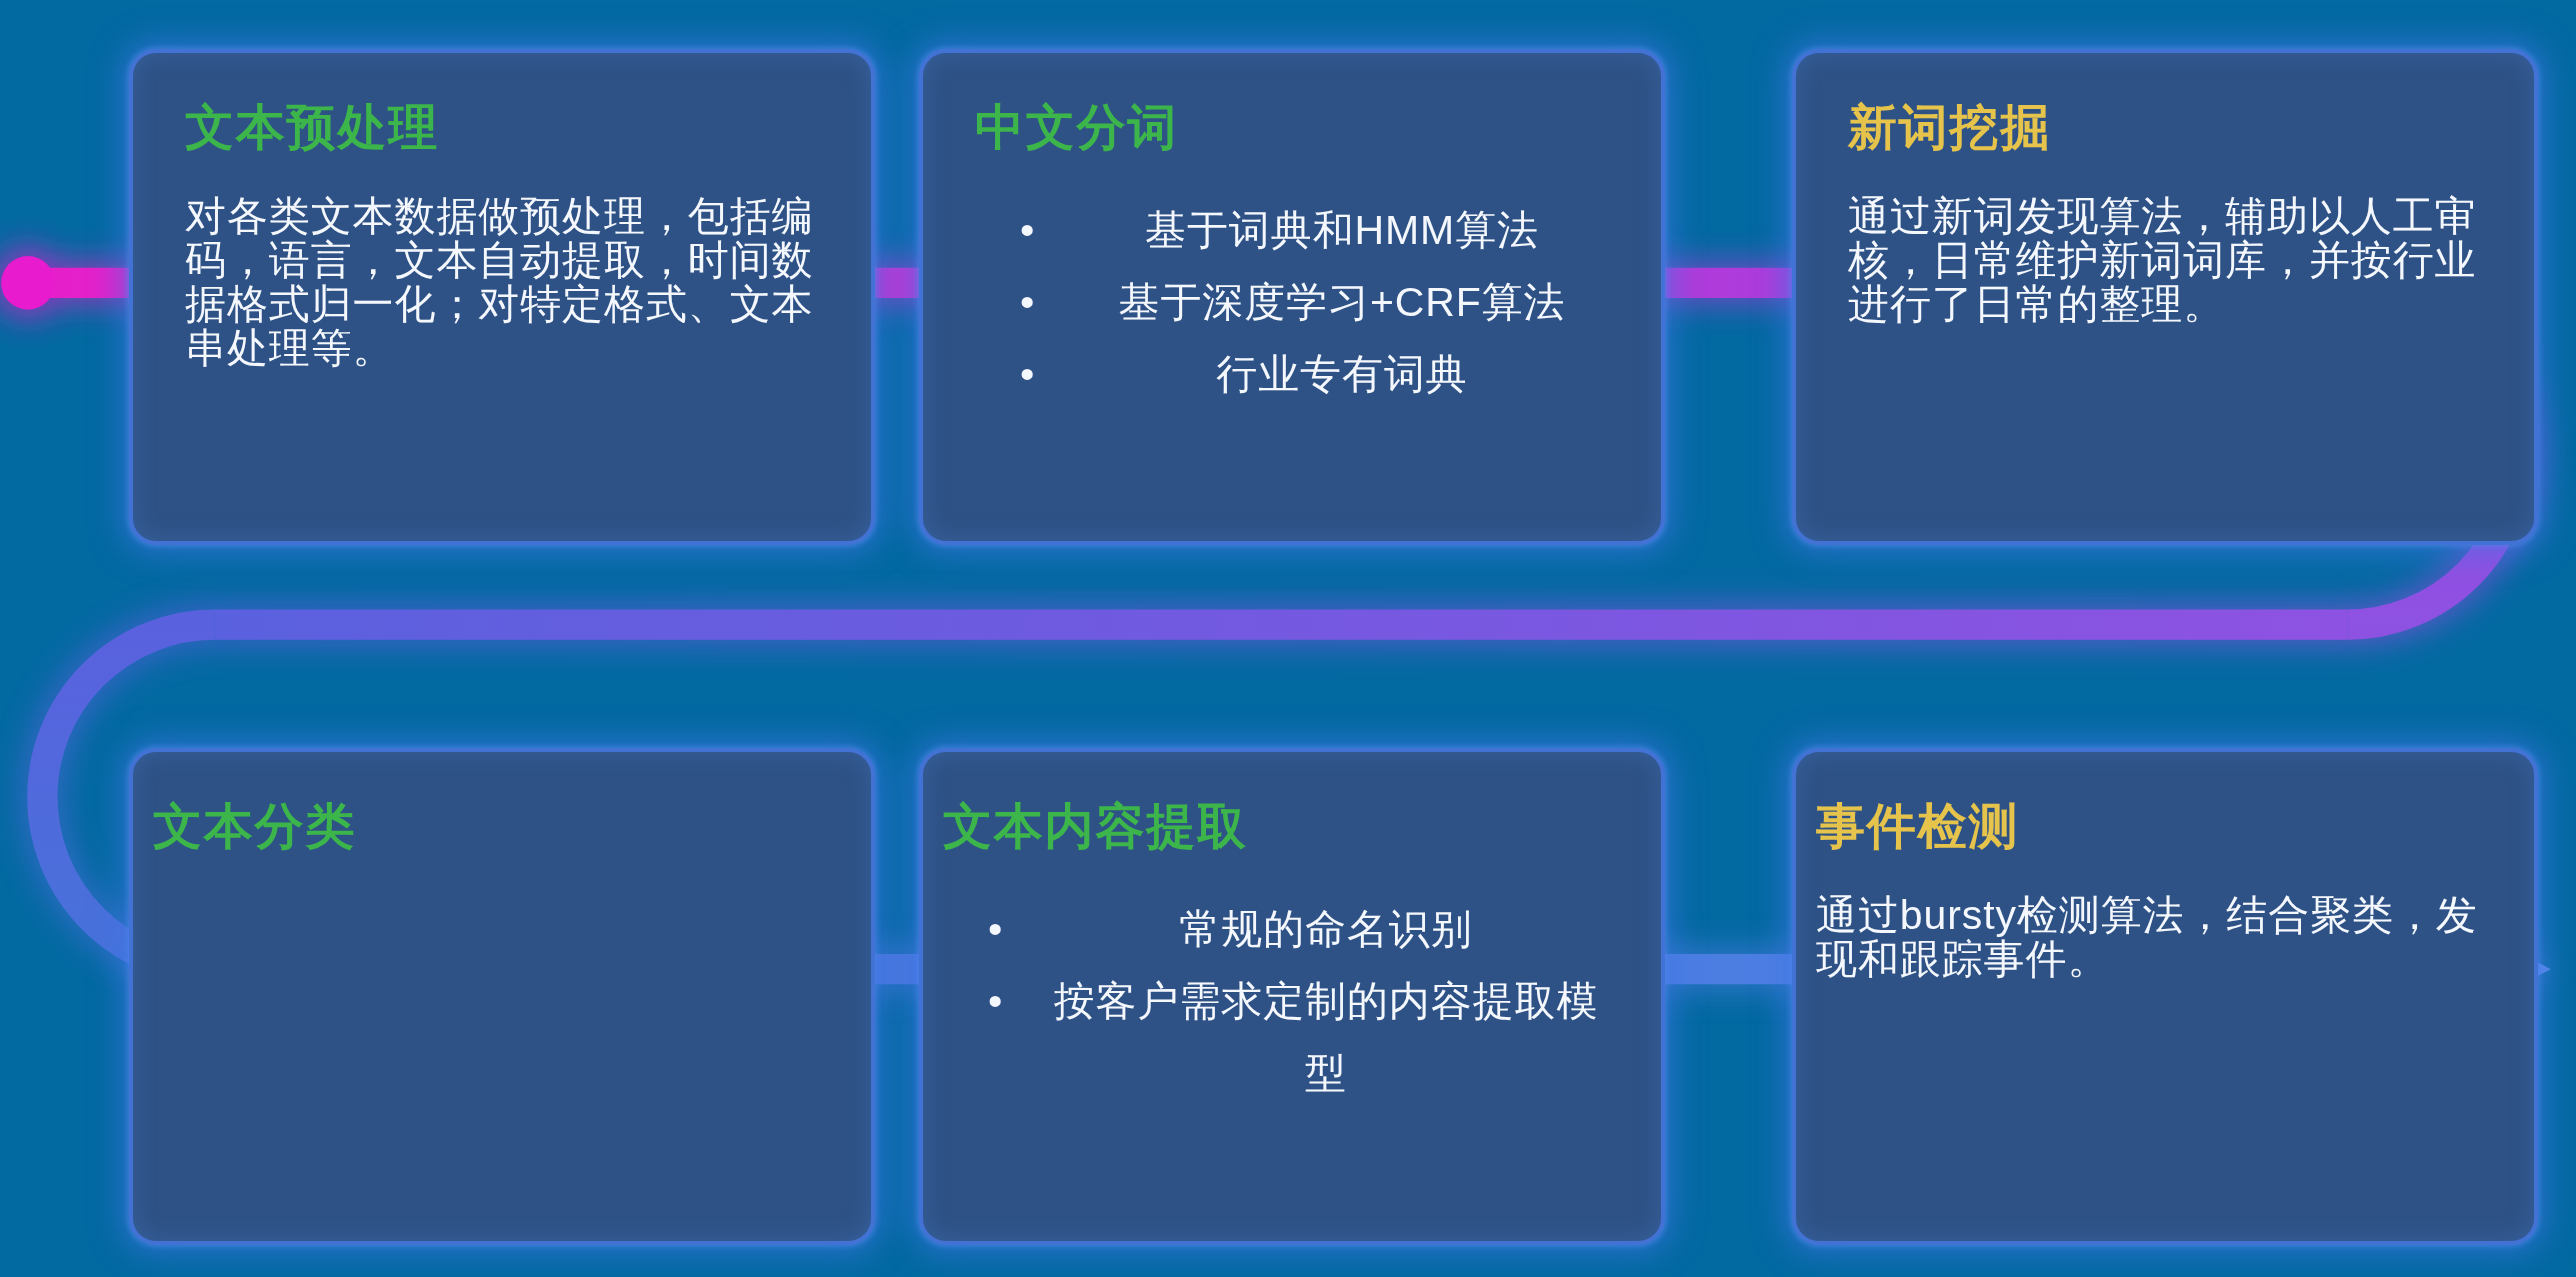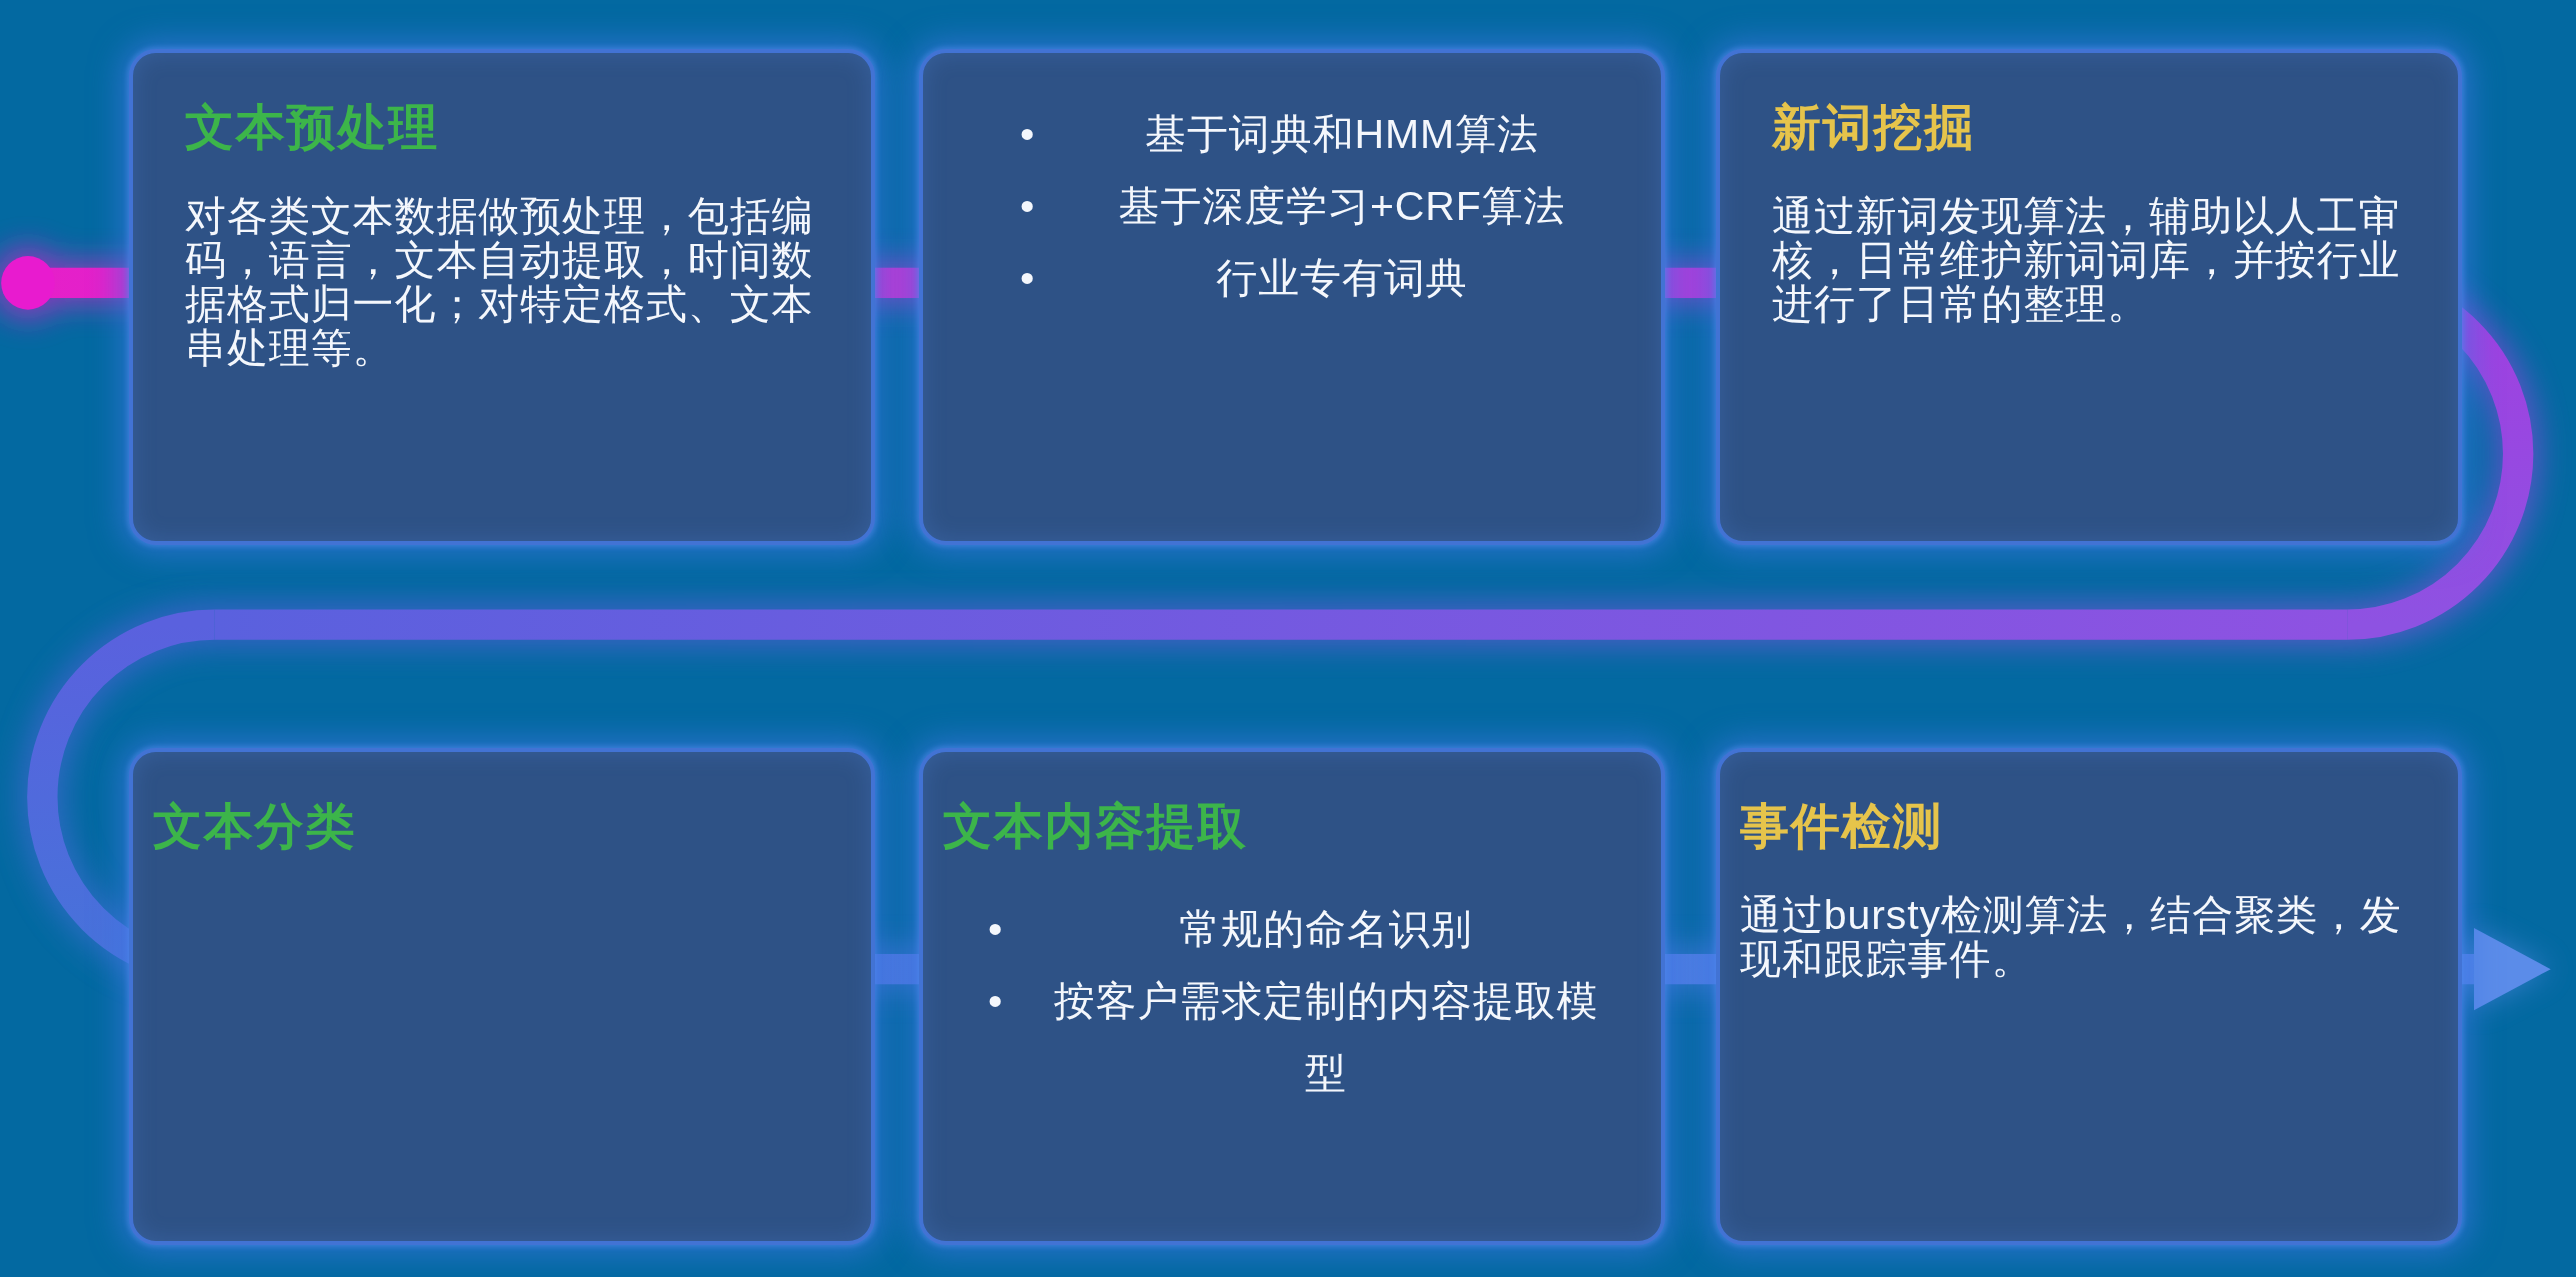--- a/index.html
+++ b/index.html
@@ -35,21 +35,21 @@
     box-shadow: 0 0 30px 9px rgba(64,118,228,0.60),
                 0 0 5.4px 1.8px rgba(90,150,240,0.55),
                 inset 0 0 23px rgba(90,150,240,0.22);
     color: #f4f7fc;
     z-index: 1;
   }
   .row1 { top: 49px;  height: 496px; }
   .row2 { top: 748px; height: 497px; padding-left: 20px; }
   .col1 { left: 129px; }
   .col2 { left: 919px; }
-  .col3 { left: 1716px; }
+  .col3 { left: 1792px; }
 
   .card h3 {
     margin: 0 0 37px 0;
     font-size: 49px;
     line-height: 1.2;
     font-weight: 700;
     letter-spacing: 1.8px;
   }
   .card p {
     margin: 0;
@@ -126,20 +126,21 @@
       <polygon points="2772,1040 2772,1132 2858,1086" fill="#5b8ce9"></polygon>
     </g>
   </svg>
 
   <section class="card row1 col1">
     <h3 style="color: rgb(60, 181, 74);">文本预处理</h3>
     <p>对各类文本数据做预处理，包括编码，语言，文本自动提取，时间数据格式归一化；对特定格式、文本串处理等。</p>
   </section>
 
   <section class="card row1 col2">
+    <h3 style="color: rgb(60, 181, 74);">中文分词</h3>
     <ul>
       <li>基于词典和HMM算法</li>
       <li>基于深度学习+CRF算法</li>
       <li>行业专有词典</li>
     </ul>
   </section>
 
   <section class="card row1 col3">
     <h3 style="color: rgb(230, 196, 75);">新词挖掘</h3>
     <p>通过新词发现算法，辅助以人工审核，日常维护新词词库，并按行业进行了日常的整理。</p>

